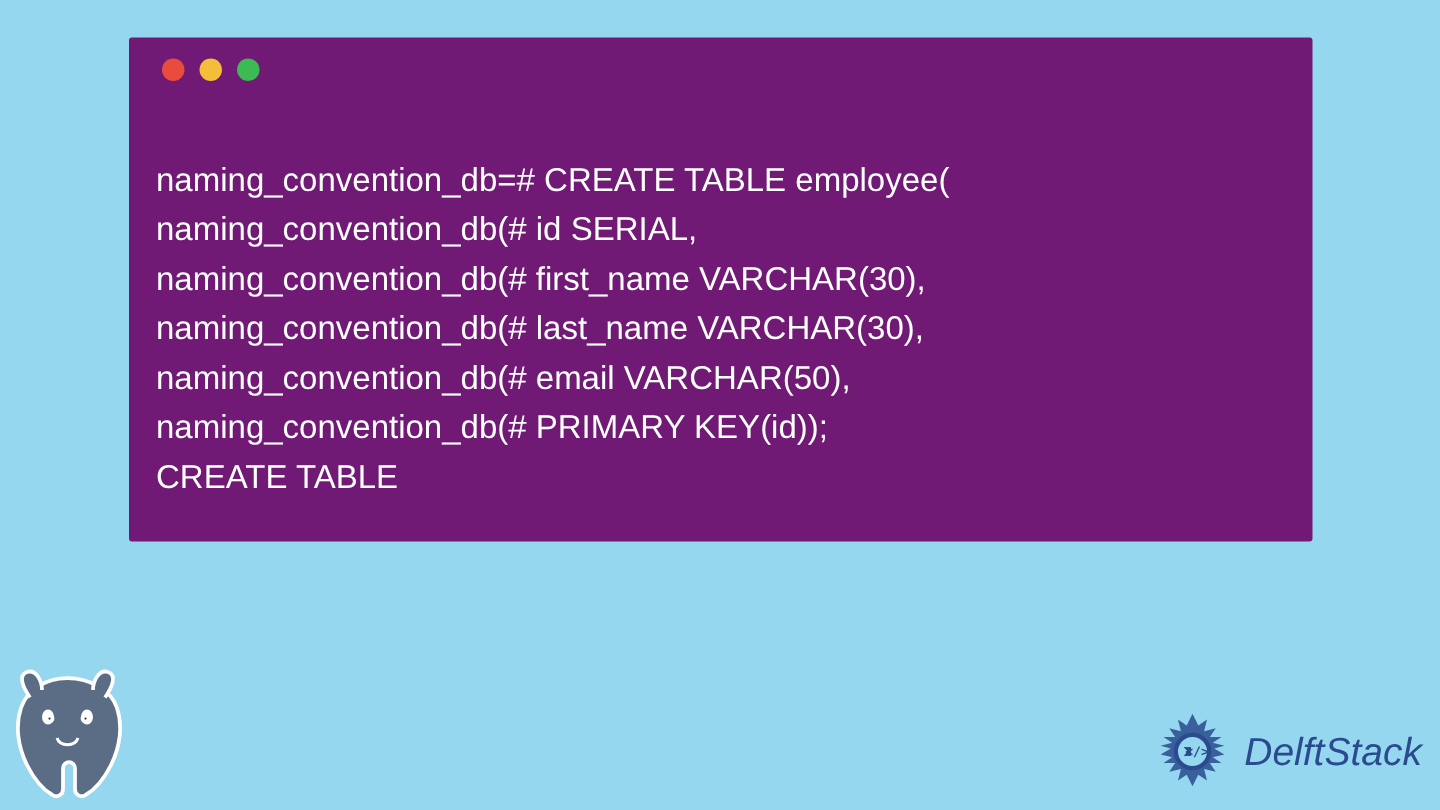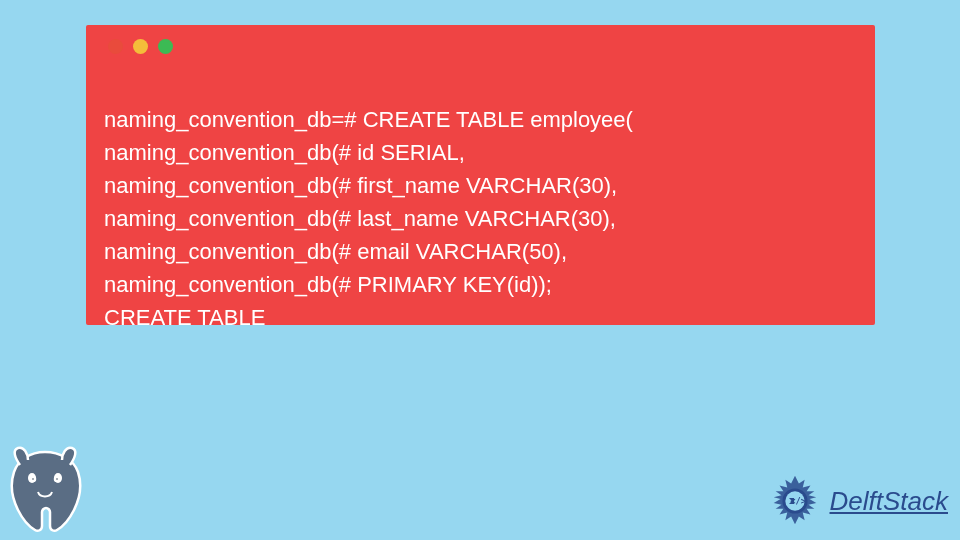--- a/index.html
+++ b/index.html
@@ -9,22 +9,22 @@
       background: #96d7f0;
       position: relative;
       font-family: Arial, Helvetica, sans-serif;
       overflow: hidden;
     }
     .terminal {
       position: absolute;
       top: 25px;
       left: 86px;
       width: 789px;
-      height: 300px;
-      background: #ef4444;
+      height: 336px;
+      background: #701a75;
       border-radius: 2px;
       padding: 14px 18px 18px 18px;
     }
     .window-controls {
       display: flex;
       gap: 10px;
       margin-bottom: 16px;
       margin-left: 4px;
     }
     .dot {
@@ -56,21 +56,20 @@
       display: flex;
       align-items: center;
       gap: 6px;
     }
     .delftstack-text {
       color: #2a4b8d;
       font-size: 26px;
       font-weight: 500;
       font-style: italic;
       font-family: "Segoe UI", Arial, sans-serif;
-      text-decoration: underline;
     }
   </style>
 </head>
 <body>
 
 <div class="terminal">
   <div class="window-controls">
     <div class="dot dot-red"></div>
     <div class="dot dot-yellow"></div>
     <div class="dot dot-green"></div>

